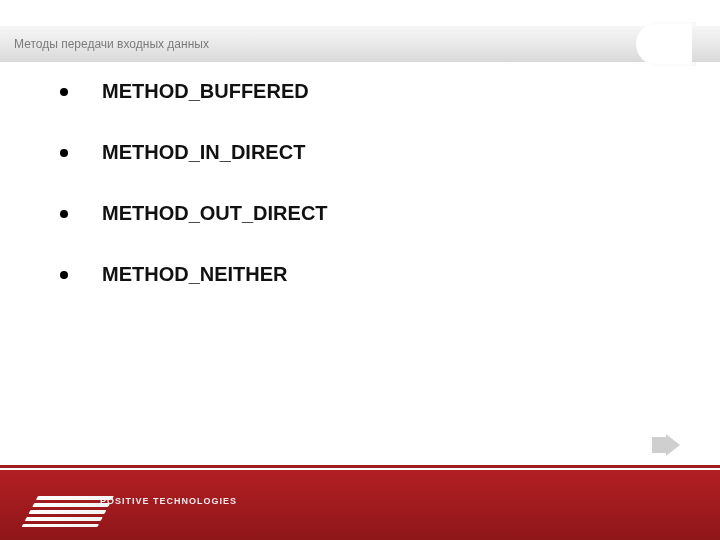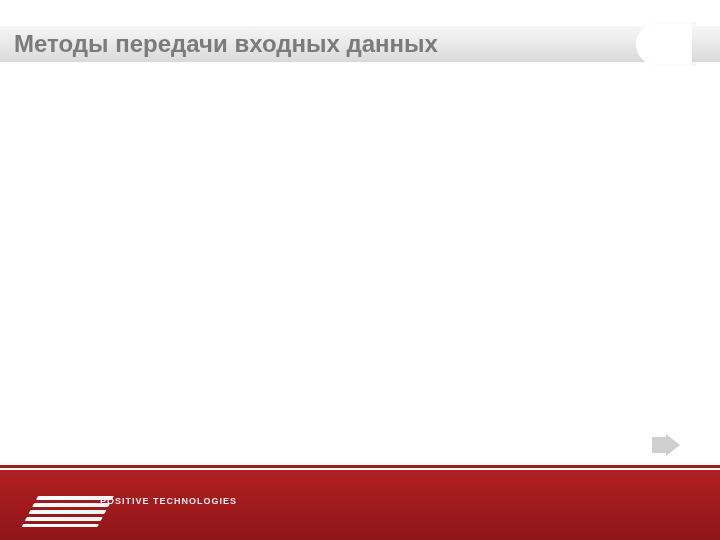--- a/index.html
+++ b/index.html
@@ -9,21 +9,21 @@
 
   
   .titlebar {
     position: absolute;
     top: 26px; left: 0;
     width: 720px; height: 36px;
     background: linear-gradient(to bottom, #f6f6f6 0%, #e9e9e9 50%, #d9d9d9 100%);
     display: flex; align-items: center;
   }
   .titlebar .title {
-    font-size: 24px; font-weight: bold; color: #7b7b7b;
+    font-size: 12px; font-weight: normal; color: #7b7b7b;
     padding-left: 14px;
   }
   
   .titlebar-cap {
     position: absolute; top: 22px; right: 24px;
     width: 60px; height: 44px;
     background: #fff;
     border-top-left-radius: 26px;
     border-bottom-left-radius: 26px;
     box-shadow: -2px 0 4px rgba(0,0,0,0.05) inset;
@@ -100,20 +100,38 @@
 <body>
 
 <div class="slide">
 
   <div class="titlebar">
     <div class="title">Методы передачи входных данных</div>
   </div>
   <div class="titlebar-cap"></div>
   <div class="right-sliver"></div>
 
+  <div class="content">
+    <div class="bullet">
+      <div class="dot"></div>
+      <div class="text">METHOD_BUFFERED</div>
+    </div>
+    <div class="bullet">
+      <div class="dot"></div>
+      <div class="text">METHOD_IN_DIRECT</div>
+    </div>
+    <div class="bullet">
+      <div class="dot"></div>
+      <div class="text">METHOD_OUT_DIRECT</div>
+    </div>
+    <div class="bullet">
+      <div class="dot"></div>
+      <div class="text">METHOD_NEITHER</div>
+    </div>
+  </div>
 
   <div class="next-arrow">
     <svg viewBox="0 0 28 22">
         <polygon points="0,3 14,3 14,0 28,11 14,22 14,19 0,19"></polygon>
       </svg>
   </div>
 
   <div class="footer">
     <div class="footer-stripe-top"></div>
     <div class="footer-gap"></div>

